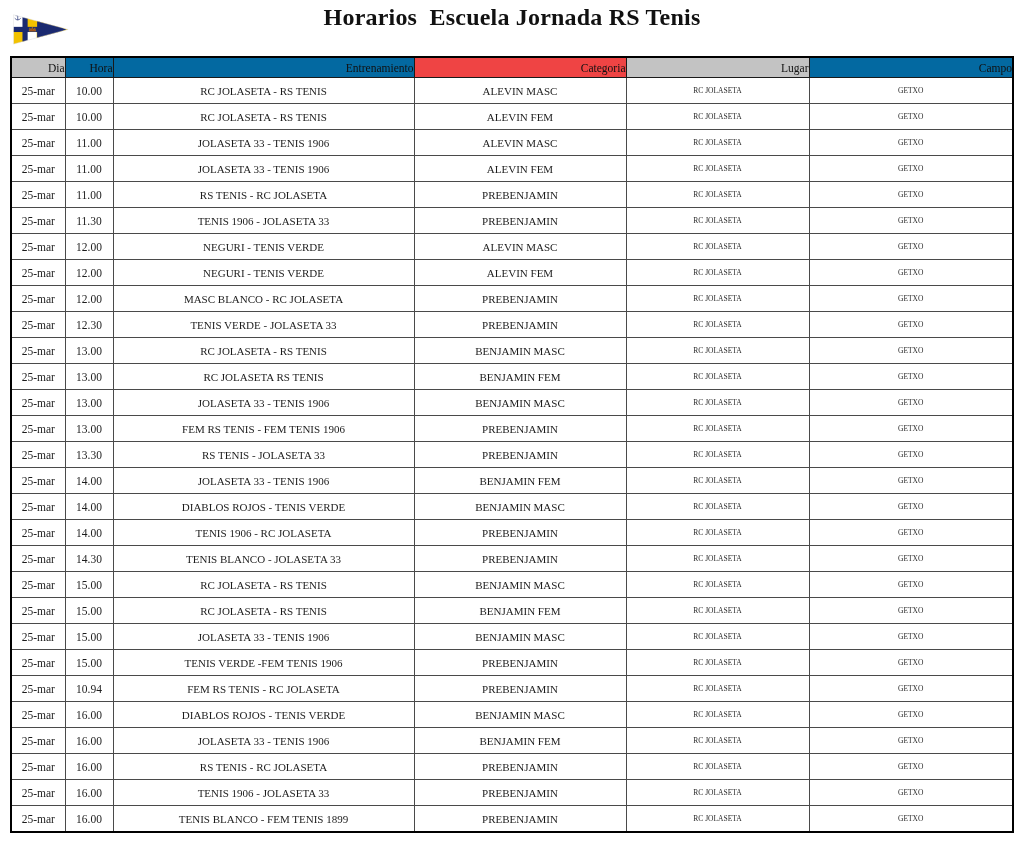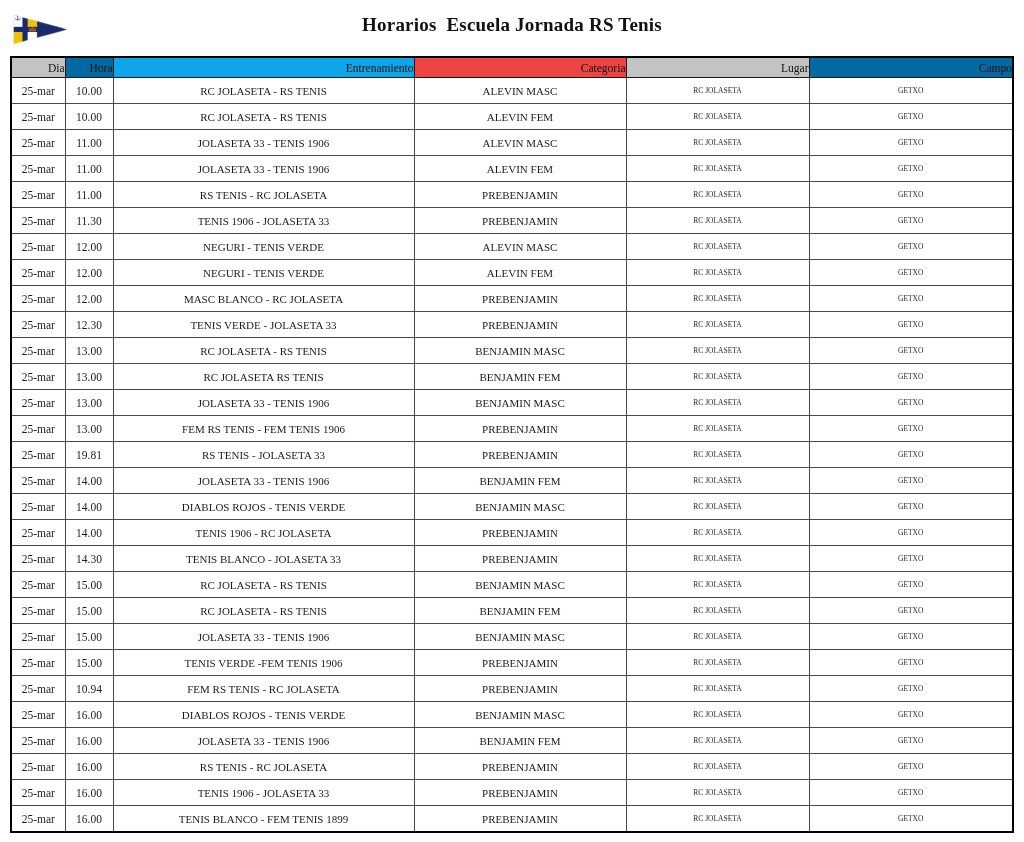--- a/index.html
+++ b/index.html
@@ -22,23 +22,23 @@
   }
   .logo {
     position: absolute;
     left: 13px;
     top: 8px;
     width: 56px;
     height: 42px;
   }
   .page-title {
     text-align: center;
-    font-size: 19px;
+    font-size: 24px;
     font-weight: bold;
-    padding-top: 14px;
+    padding-top: 4px;
     letter-spacing: 0.2px;
     white-space: pre;
     color: #111111;
   }
   table.schedule {
     margin-left: 10px;
     width: 1002px;
     border-collapse: collapse;
     table-layout: fixed;
     border: 2px solid #000000;
@@ -128,21 +128,21 @@
         <col class="c-hora">
         <col class="c-entr">
       <col class="c-cat">
         <col class="c-lugar">
         <col class="c-campo">
     </colgroup>
     <thead>
       <tr>
         <th style="background: rgb(195, 195, 195);">Dia</th>
         <th style="background: #0369a1;">Hora</th>
-        <th style="background: #0ea5e9; margin-top: 22px;">Entrenamiento</th>
+        <th style="background: #0369a1; margin-top: 22px;">Entrenamiento</th>
         <th style="background: #ef4444;">Categoria</th>
         <th style="background: rgb(195, 195, 195);">Lugar</th>
         <th style="background: #0369a1;">Campo</th>
       </tr>
     </thead>
     <tbody>
         <tr>
           <td class="col-dia">25-mar</td>
           <td class="col-hora">10.00</td>
           <td class="col-entrenamiento">RC JOLASETA - RS TENIS</td>
@@ -249,21 +249,21 @@
         <tr>
           <td class="col-dia">25-mar</td>
           <td class="col-hora">13.00</td>
           <td class="col-entrenamiento">FEM RS TENIS - FEM TENIS 1906</td>
           <td class="col-categoria">PREBENJAMIN</td>
           <td class="col-lugar">RC JOLASETA</td>
           <td class="col-campo">GETXO</td>
         </tr>
         <tr>
           <td class="col-dia">25-mar</td>
-          <td class="col-hora">19.81</td>
+          <td class="col-hora">13.30</td>
           <td class="col-entrenamiento">RS TENIS - JOLASETA 33</td>
           <td class="col-categoria">PREBENJAMIN</td>
           <td class="col-lugar">RC JOLASETA</td>
           <td class="col-campo">GETXO</td>
         </tr>
         <tr>
           <td class="col-dia">25-mar</td>
           <td class="col-hora">14.00</td>
           <td class="col-entrenamiento">JOLASETA 33 - TENIS 1906</td>
           <td class="col-categoria">BENJAMIN FEM</td>

